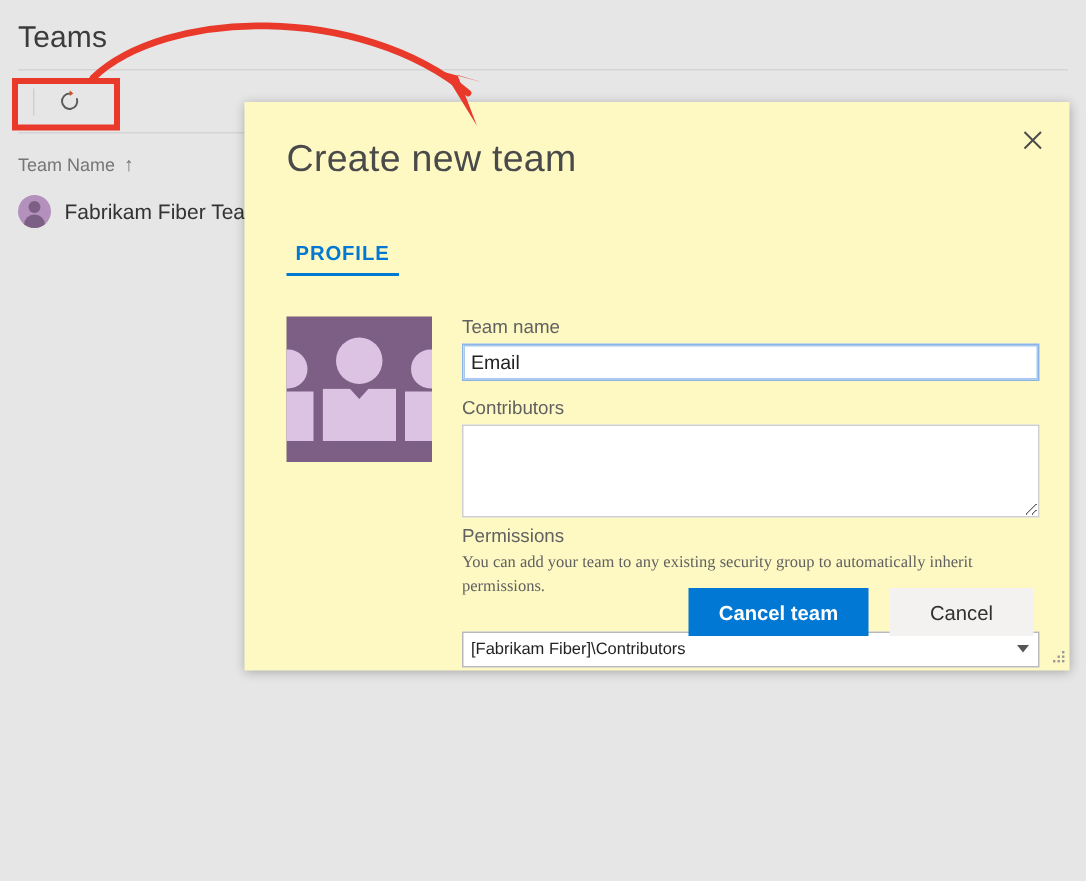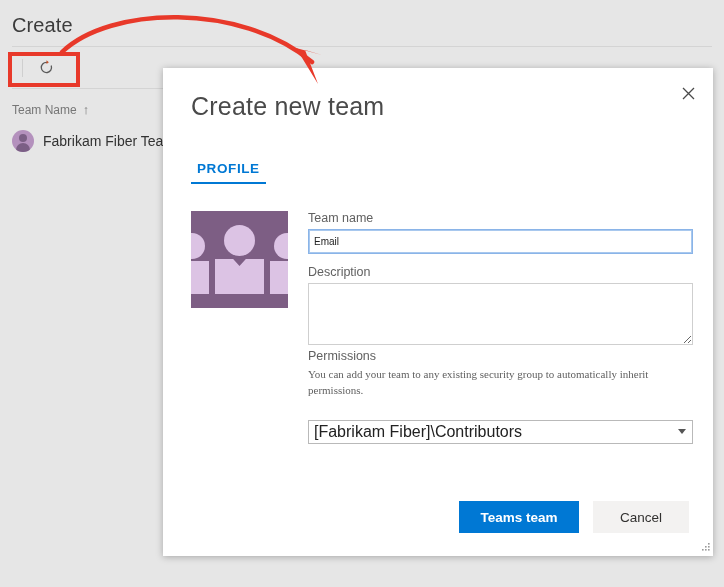--- a/index.html
+++ b/index.html
@@ -120,22 +120,22 @@
   }
   #team-row-label {
     font-size: 14px;
     color: #333333;
   }
 
   
   #dialog {
     position: absolute;
     left: 163px; top: 68px;
-    width: 550px; height: 488px;
-    background: #ffffff;
+    width: 550px; height: 379px;
+    background: #fef9c3;
     box-shadow: 0 1px 7px rgba(0,0,0,0.28);
     z-index: 5;
   }
   #dialog-close {
     position: absolute;
     right: 10px; top: 10px;
     width: 30px; height: 30px;
     display: flex; align-items: center; justify-content: center;
     cursor: pointer;
     background: transparent;
@@ -201,21 +201,21 @@
     font-size: 12.5px;
     color: #616161;
     margin-bottom: 4px;
     display: block;
   }
   #team-name-input {
     width: 100%;
     height: 25px;
     border: 1px solid #8ab4e8;
     outline: 2px solid transparent;
-    font-size: 10px;
+    font-size: 13px;
     color: #222222;
     padding: 2px 5px;
     font-family: "Liberation Sans", sans-serif;
     background: #ffffff;
     box-shadow: 0 0 0 1px #a8c8ee inset;
   }
   #desc-label { margin-top: 11px; }
   #description-input {
     width: 100%;
     height: 62px;
@@ -238,21 +238,21 @@
   }
   #perm-select-wrap {
     position: relative;
     width: 100%;
   }
   #perm-select {
     width: 100%;
     height: 24px;
     border: 1px solid #b9b9b9;
     background: #ffffff;
-    font-size: 16px;
+    font-size: 11px;
     color: #222222;
     padding: 1px 22px 1px 5px;
     font-family: "Liberation Sans", sans-serif;
     appearance: none;
     -webkit-appearance: none;
     cursor: pointer;
   }
   #perm-chevron {
     position: absolute;
     right: 7px; top: 9px;
@@ -314,21 +314,21 @@
     width: 72px; height: 35px;
     border: 4px solid #e8392a;
     box-sizing: border-box;
   }
 </style>
 </head>
 <body>
 
 <div id="bg-page">
 
-  <div id="page-title">Create</div>
+  <div id="page-title">Teams</div>
 
   <div class="hrule" id="rule-top"></div>
 
   <div id="toolbar">
     <div id="toolbar-sep"></div>
     <button id="refresh-btn">
       <svg width="17" height="17" viewBox="0 0 17 17">
         <path d="M8.5 3.4 A5.1 5.1 0 1 0 13.3 7.0" fill="none" stroke="#5a5a5a" stroke-width="1.3" stroke-linecap="round"></path>
         <path d="M8.5 1.2 L8.5 5.0 L10.9 3.3 Z" fill="#c8522a"></path>
       </svg>
@@ -373,37 +373,37 @@
       <div class="fig" style="left:24px; top:48px; width:49px; height:35px; clip-path: polygon(0 0, 37% 0, 50% 20%, 63% 0, 100% 0, 100% 100%, 0 100%);"></div>
 
       <div class="fig head" style="left:83px; top:22px; width:26px; height:26px;"></div>
       <div class="fig" style="left:79px; top:50px; width:36px; height:33px;"></div>
     </div>
 
     <div id="fields">
       <label class="field-label">Team name</label>
       <input id="team-name-input" type="text" value="Email" style="">
 
-      <label class="field-label" id="desc-label">Description</label>
+      <label class="field-label" id="desc-label">Contributors</label>
       <textarea id="description-input" placeholder="" style=""></textarea>
 
       <label class="field-label" id="perm-label">Permissions</label>
       <div id="perm-help">You can add your team to any existing security group to automatically inherit permissions.</div>
 
       <div id="perm-select-wrap">
         <select id="perm-select">
           <option>[Fabrikam Fiber]\Contributors</option>
         </select>
         <div id="perm-chevron"></div>
       </div>
     </div>
   </div>
 
   <div id="dialog-footer">
-    <button class="btn btn-primary">Teams team</button>
+    <button class="btn btn-primary">Cancel team</button>
     <button class="btn btn-secondary">Cancel</button>
   </div>
 
   <svg id="dialog-grip" viewBox="0 0 14 14">
     <g fill="#9a9a9a">
       <rect x="11" y="3" width="1.6" height="1.6"></rect>
       <rect x="8" y="6" width="1.6" height="1.6"></rect>
         <rect x="11" y="6" width="1.6" height="1.6"></rect>
       <rect x="5" y="9" width="1.6" height="1.6"></rect>
         <rect x="8" y="9" width="1.6" height="1.6"></rect>

